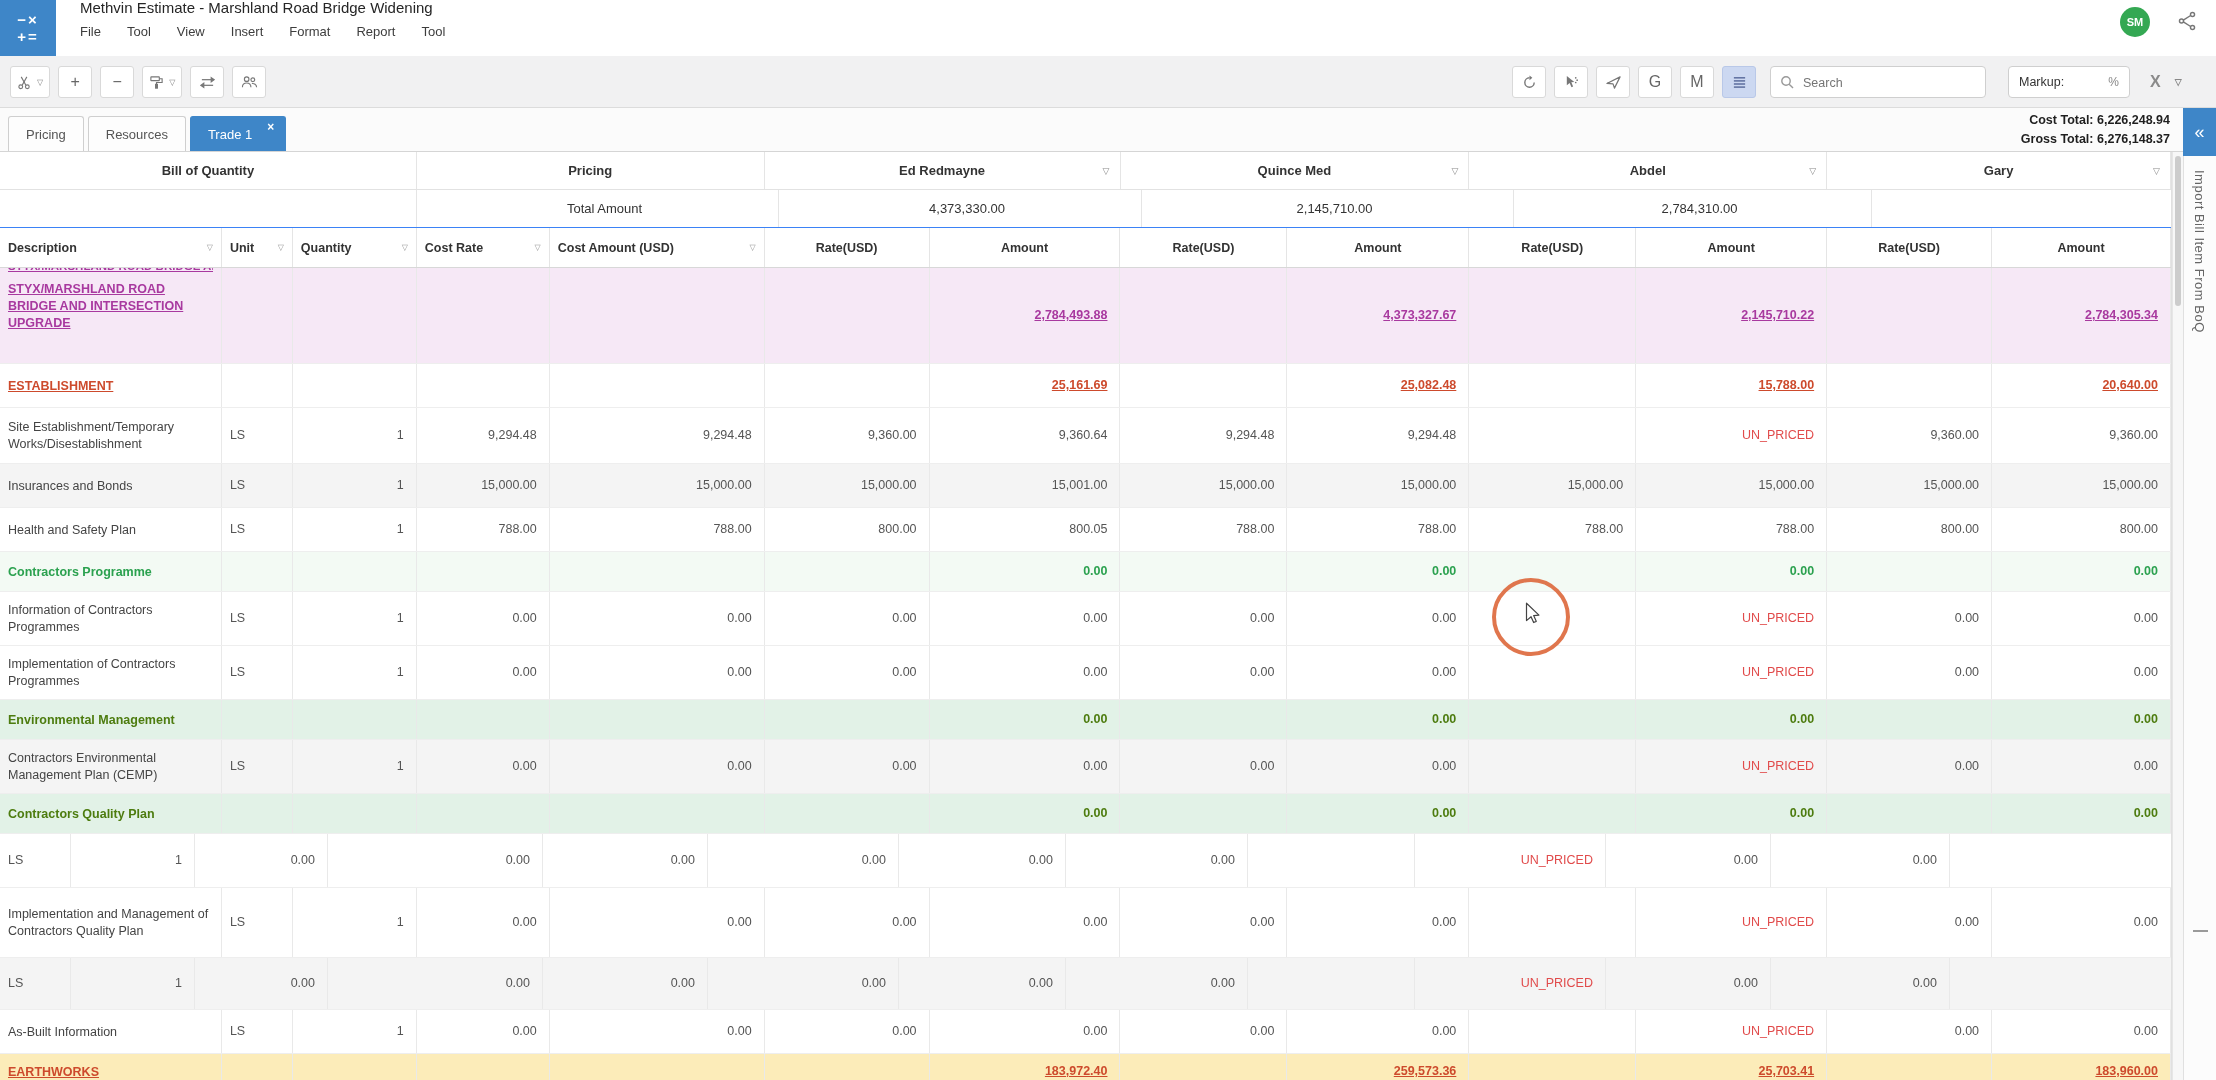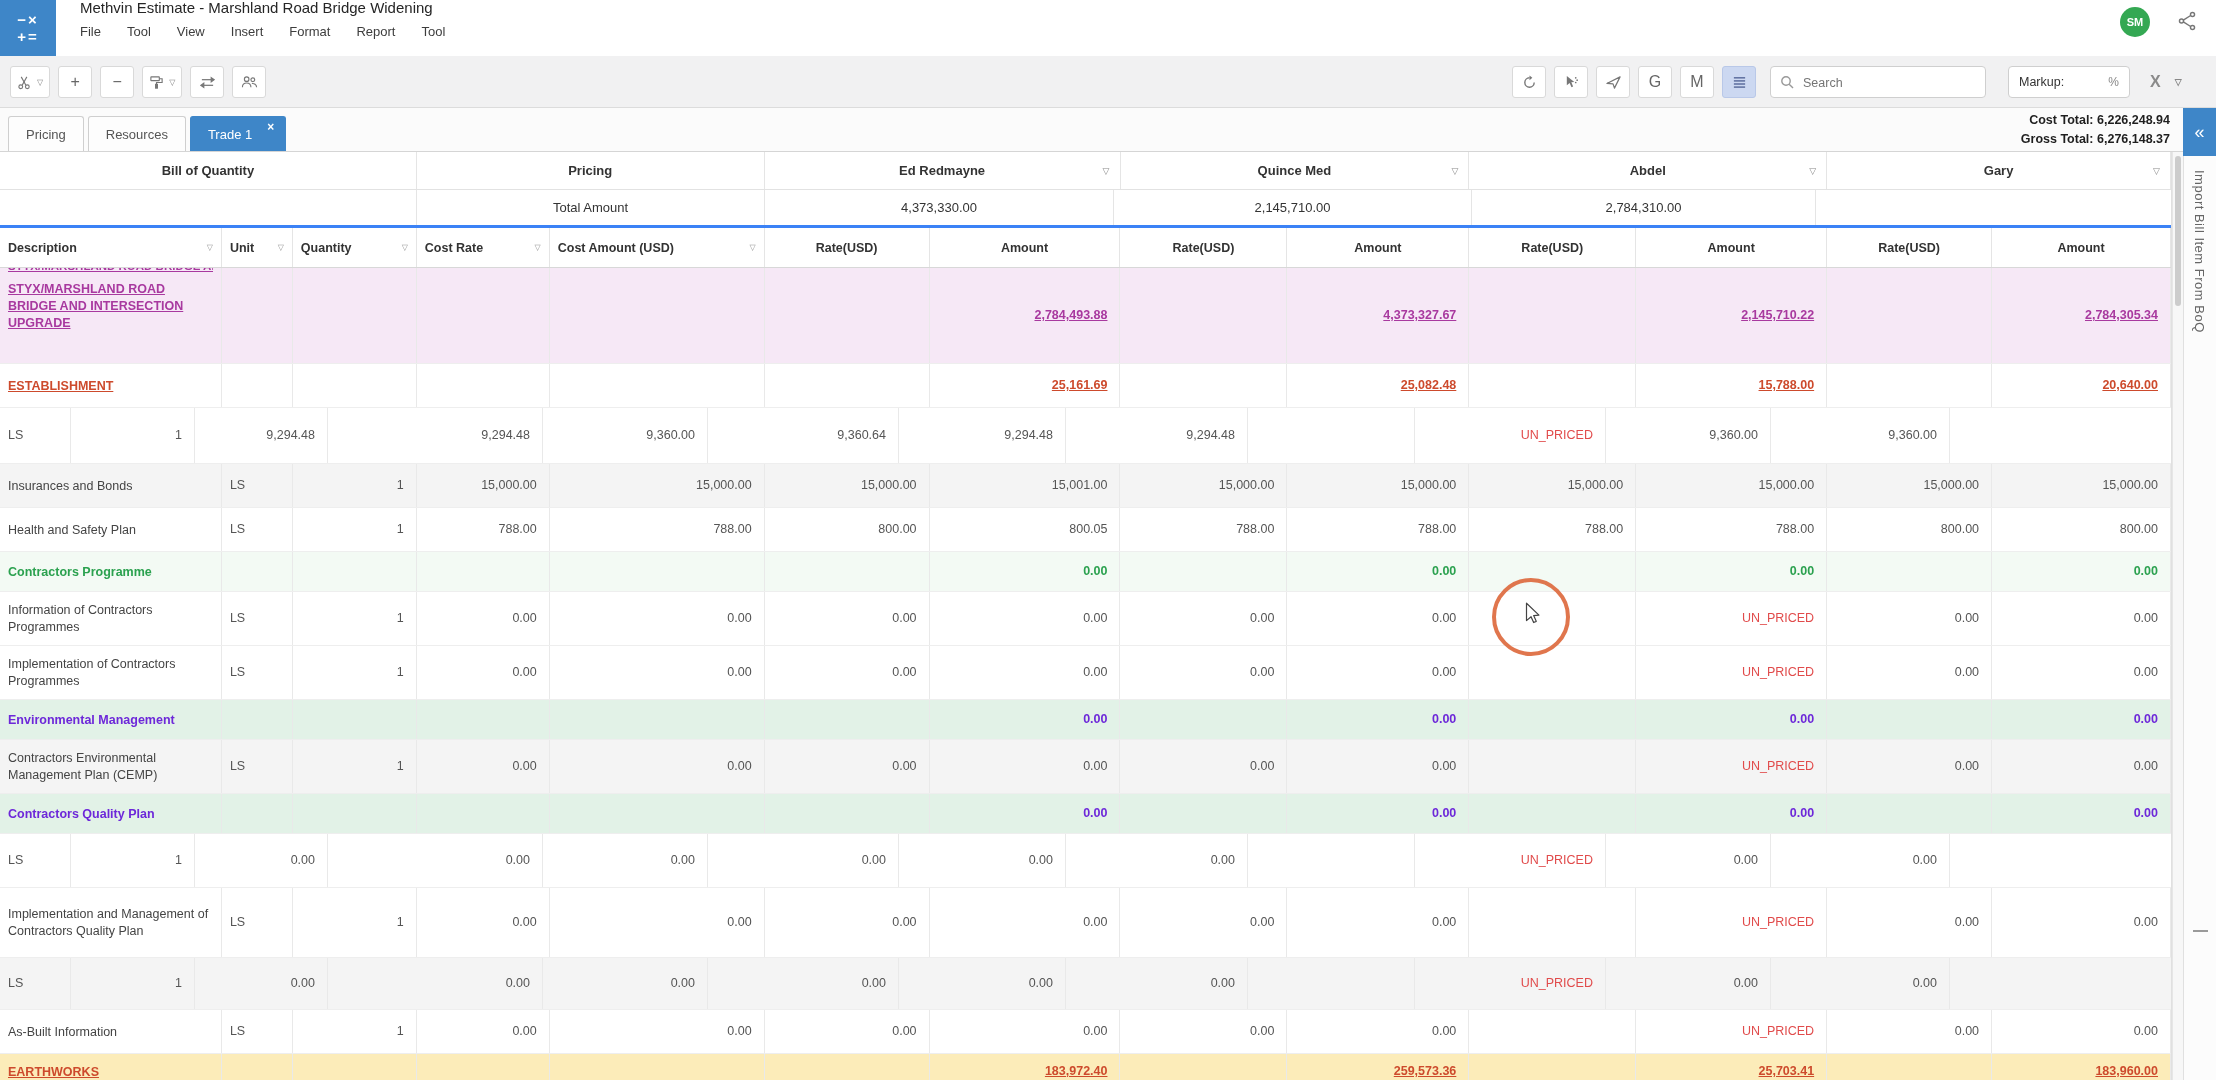--- a/index.html
+++ b/index.html
@@ -65,21 +65,21 @@
   .strip-dash{position:absolute;left:9px;top:774px;width:15px;height:0;border-top:2px solid #9a9a9a;}
   .scrolltrack{position:absolute;left:2172px;top:152px;width:11px;height:928px;background:#f7f7f7;
                border-left:1px solid #e6e6e6;box-sizing:border-box;}
   .scrollthumb{position:absolute;left:2px;top:4px;width:6px;height:150px;background:#cccccc;border-radius:3px;}
 
   
   .table{position:absolute;left:0;top:152px;width:2172px;height:928px;overflow:hidden;background:#fff;
          border-right:1px solid #e0e0e0;box-sizing:border-box;}
   .gh-row,.sub-row,.th-row,.row{display:flex;box-sizing:border-box;background:#fff;}
   .gh-row{height:38px;border-bottom:1px solid #e2e2e2;}
-  .sub-row{height:38px;border-bottom:3px solid #3b82f6;}
+  .sub-row{height:38px;border-bottom:1px solid #3b82f6;gap:14px;}
   .th-row{height:40px;border-bottom:1px solid #d8d8d8;}
   .gcell{position:relative;display:flex;align-items:center;justify-content:center;
          border-right:1px solid #e5e5e5;font-size:13px;font-weight:600;color:#333;box-sizing:border-box;}
   .gcaret{position:absolute;right:10px;top:50%;transform:translateY(-50%);font-size:9px;color:#8a8a8a;font-weight:400;}
   .scell{display:flex;align-items:center;justify-content:center;border-right:1px solid #e5e5e5;
          font-size:13px;color:#333;box-sizing:border-box;}
   .hcell{display:flex;align-items:center;border-right:1px solid #e5e5e5;font-size:12.5px;font-weight:600;
          color:#333;padding:0 8px;box-sizing:border-box;cursor:pointer;}
   .hcell.filter{justify-content:space-between;}
   .hcell.center{justify-content:center;}
@@ -99,21 +99,21 @@
 
   .k-item{background:#fff;}
   .k-item-shade{background:#f4f4f4;}
   .k-project{background:#f6e8f6;}
   .k-project .cell{color:#a8399f;font-weight:700;text-decoration:underline;}
   .k-section .cell{color:#cd4a2c;font-weight:700;text-decoration:underline;}
   .k-earthworks{background:#fcecb9;}
   .k-earthworks .cell{color:#cd4a2c;font-weight:700;text-decoration:underline;
                       align-items:flex-start;padding-top:9px;}
   .k-group{background:#e2f2e7;}
-  .k-group .cell{color:#6d28d9;font-weight:700;}
+  .k-group .cell{color:#4d7c0f;font-weight:700;}
   .k-group-tint{background:#f3faf4;}
   .k-group-tint .cell{color:#2ba14f;font-weight:700;}
   .cell.unpriced{color:#e14b4b !important;font-weight:400 !important;text-decoration:none !important;}
 
   
   .cursor-ring{position:absolute;left:1492px;top:578px;width:78px;height:78px;border:4px solid #dd6a3e;
                border-radius:50%;box-sizing:border-box;opacity:0.92;pointer-events:none;}
   .cursor-arrow{position:absolute;left:1520px;top:600px;pointer-events:none;}
 </style>
 </head>
@@ -400,20 +400,23 @@
         <div class="cell num" style="width: 165px;"></div>
         <div class="cell num" style="width: 191px;">25,161.69</div>
         <div class="cell num" style="width: 167px;"></div>
         <div class="cell num" style="width: 182px;">25,082.48</div>
         <div class="cell num" style="width: 167px;"></div>
         <div class="cell num" style="width: 191px;">15,788.00</div>
         <div class="cell num" style="width: 165px;"></div>
         <div class="cell num" style="width: 179px;">20,640.00</div>
       </div>
       <div class="row k-item" style="height: 56px;">
+        <div class="cell desc" style="width: 222px;">
+          <div class="desc-text">Site Establishment/Temporary Works/Disestablishment</div>
+        </div>
         <div class="cell unit" style="width: 71px;">LS</div>
         <div class="cell num" style="width: 124px;">1</div>
         <div class="cell num" style="width: 133px;">9,294.48</div>
         <div class="cell num" style="width: 215px;">9,294.48</div>
         <div class="cell num" style="width: 165px;">9,360.00</div>
         <div class="cell num" style="width: 191px;">9,360.64</div>
         <div class="cell num" style="width: 167px;">9,294.48</div>
         <div class="cell num" style="width: 182px;">9,294.48</div>
         <div class="cell num" style="width: 167px;"></div>
         <div class="cell num unpriced" style="width: 191px;">UN_PRICED</div>

